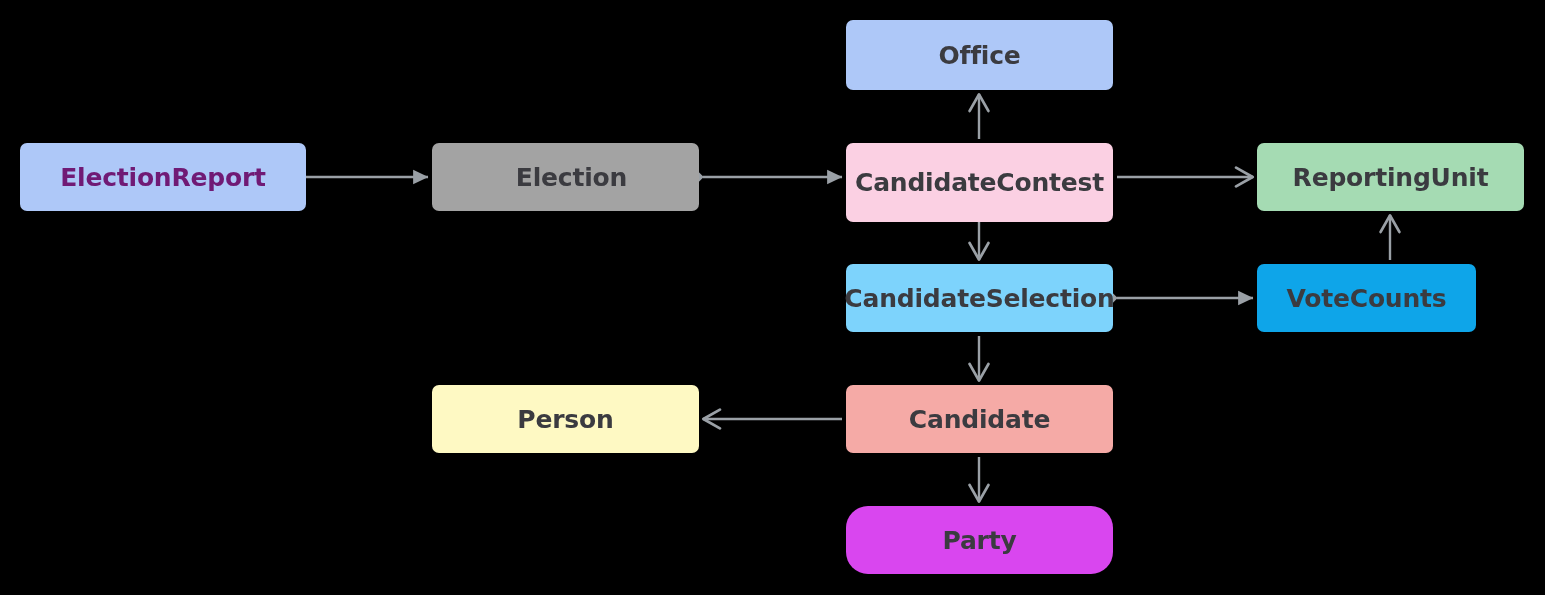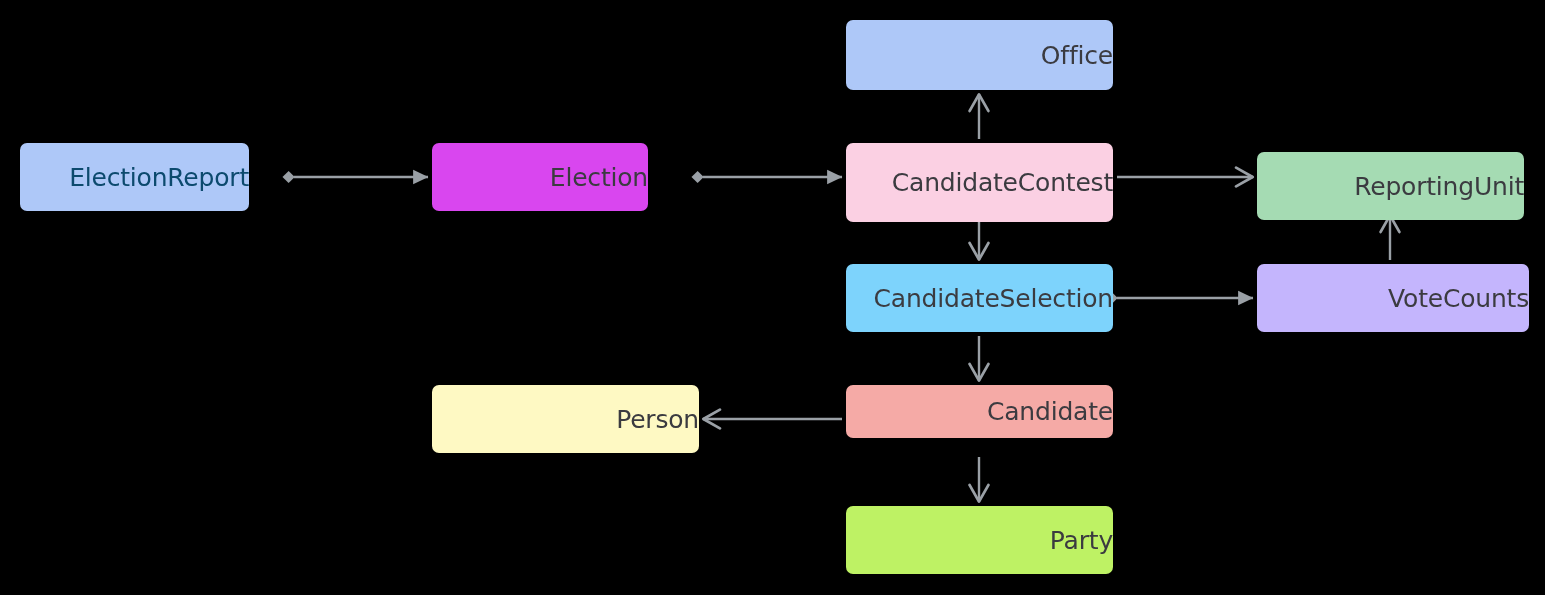--- a/index.html
+++ b/index.html
@@ -25,24 +25,24 @@
     width: 1545px;
     height: 595px;
     pointer-events: none;
   }
   .entity-node {
     position: absolute;
     box-sizing: border-box;
     border-radius: 7px;
     display: flex;
     align-items: center;
-    justify-content: flex-end;
+    justify-content: center;
     color: #3b3b40;
     font-size: 25px;
-    font-weight: 400;
+    font-weight: 700;
     letter-spacing: -0.2px;
     line-height: 1;
     text-align: center;
     white-space: nowrap;
     font-family: "DejaVu Sans", "Liberation Sans", sans-serif;
     cursor: default;
   }
   .entity-label {
     pointer-events: none;
     display: block;
@@ -73,45 +73,45 @@
         <line x1="979" y1="215" x2="979" y2="260" stroke="#9aa0a6" stroke-width="2.4" marker-end="url(#m-open-v)"></line>
         <line x1="1117" y1="298" x2="1253" y2="298" stroke="#9aa0a6" stroke-width="2.4" marker-start="url(#m-diamond)" marker-end="url(#m-filled-triangle)"></line>
         <line x1="1390" y1="260" x2="1390" y2="215" stroke="#9aa0a6" stroke-width="2.4" marker-end="url(#m-open-v)"></line>
         <line x1="979" y1="336" x2="979" y2="381" stroke="#9aa0a6" stroke-width="2.4" marker-end="url(#m-open-v)"></line>
         <line x1="842" y1="419" x2="703" y2="419" stroke="#9aa0a6" stroke-width="2.4" marker-end="url(#m-open-v)"></line>
         <line x1="979" y1="457" x2="979" y2="502" stroke="#9aa0a6" stroke-width="2.4" marker-end="url(#m-open-v)"></line>
       </g>
   </svg>
 
   <div id="node-group">
-      <div class="entity-node" style="left: 20px; top: 143px; width: 229px; height: 68px; background: rgb(174, 200, 248); color: #0c4a6e;">
+      <div class="entity-node" style="left: 20px; top: 143px; width: 286px; height: 68px; background: rgb(174, 200, 248); color: #701a75;">
         <span class="entity-label">ElectionReport</span>
       </div>
-      <div class="entity-node" style="left: 432px; top: 143px; width: 216px; height: 68px; background: #d946ef; color: rgb(59, 59, 64); padding-left: 12px;">
+      <div class="entity-node" style="left: 432px; top: 143px; width: 267px; height: 68px; background: #a3a3a3; color: rgb(59, 59, 64); padding-left: 12px;">
         <span class="entity-label">Election</span>
       </div>
       <div class="entity-node" style="left: 846px; top: 20px; width: 267px; height: 70px; background: rgb(174, 200, 248); color: rgb(59, 59, 64);">
         <span class="entity-label">Office</span>
       </div>
       <div class="entity-node" style="left: 846px; top: 143px; width: 267px; height: 79px; background: rgb(251, 208, 227); color: rgb(59, 59, 64);">
         <span class="entity-label">CandidateContest</span>
       </div>
-      <div class="entity-node" style="left: 1257px; top: 152px; width: 267px; height: 68px; background: rgb(165, 219, 179); color: rgb(59, 59, 64);">
+      <div class="entity-node" style="left: 1257px; top: 143px; width: 267px; height: 68px; background: rgb(165, 219, 179); color: rgb(59, 59, 64);">
         <span class="entity-label">ReportingUnit</span>
       </div>
       <div class="entity-node" style="left: 846px; top: 264px; width: 267px; height: 68px; background: #7dd3fc; color: rgb(59, 59, 64);">
         <span class="entity-label">CandidateSelection</span>
       </div>
-      <div class="entity-node" style="left: 1257px; top: 264px; width: 272px; height: 68px; background: #c4b5fd; color: rgb(59, 59, 64);">
+      <div class="entity-node" style="left: 1257px; top: 264px; width: 219px; height: 68px; background: #0ea5e9; color: rgb(59, 59, 64);">
         <span class="entity-label">VoteCounts</span>
       </div>
       <div class="entity-node" style="left: 432px; top: 385px; width: 267px; height: 68px; background: #fef9c3; color: rgb(59, 59, 64);">
         <span class="entity-label">Person</span>
       </div>
-      <div class="entity-node" style="left: 846px; top: 385px; width: 267px; height: 53px; background: rgb(245, 170, 166); color: rgb(59, 59, 64);">
+      <div class="entity-node" style="left: 846px; top: 385px; width: 267px; height: 68px; background: rgb(245, 170, 166); color: rgb(59, 59, 64);">
         <span class="entity-label">Candidate</span>
       </div>
-      <div class="entity-node" style="left: 846px; top: 506px; width: 267px; height: 68px; background: #bef264; color: rgb(59, 59, 64);">
+      <div class="entity-node" style="left: 846px; top: 506px; width: 267px; height: 68px; background: #d946ef; color: rgb(59, 59, 64); border-radius: 22px;">
         <span class="entity-label">Party</span>
       </div>
     </div>
 
 </div>
 
 </body></html>

